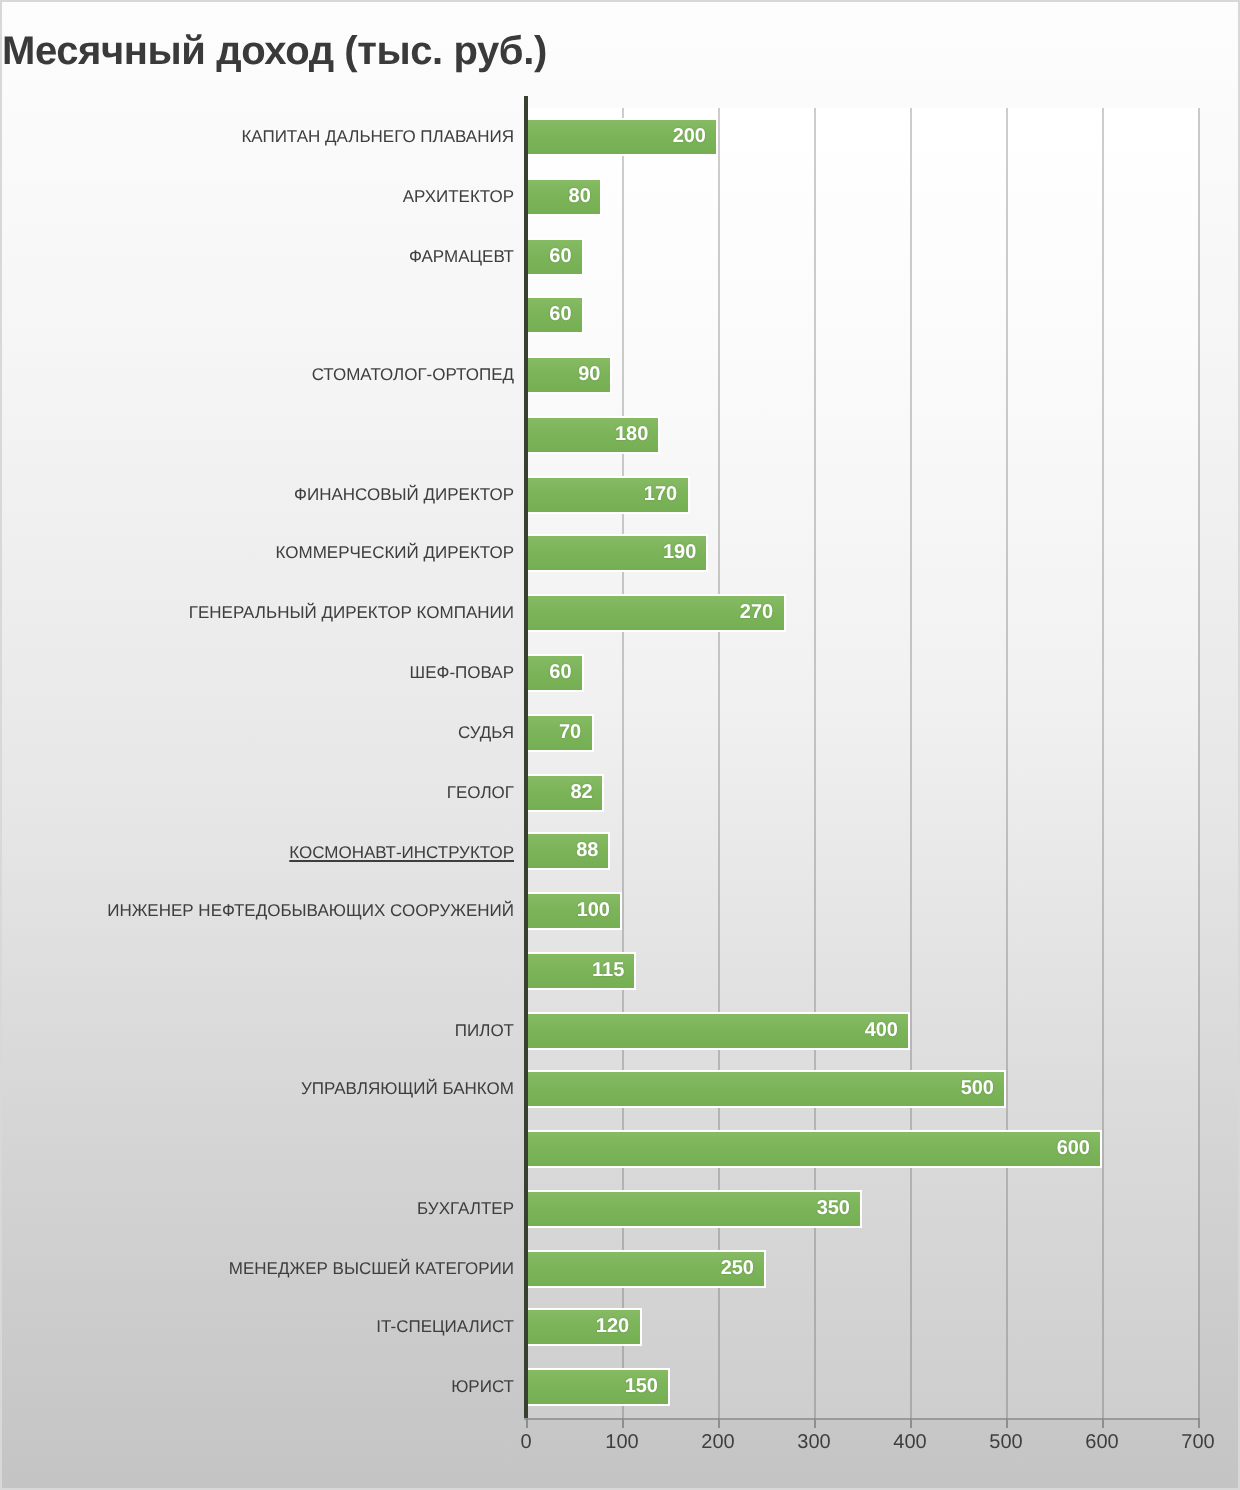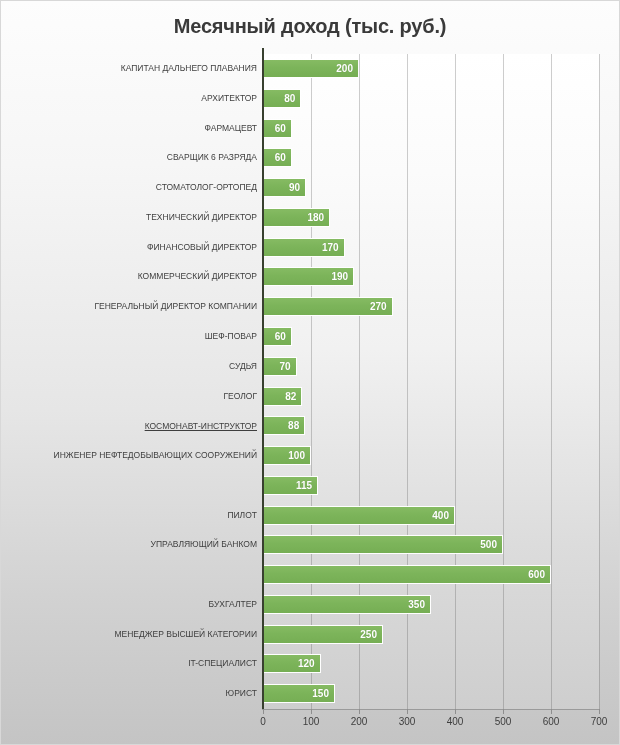--- a/index.html
+++ b/index.html
@@ -16,21 +16,20 @@
     background: linear-gradient(to bottom, #fdfdfd 0%, #f6f6f6 22%, #e6e6e6 55%, #d2d2d2 80%, #c4c4c4 100%);
     border: 1px solid #d8d8d8;
     font-family: "Liberation Sans", sans-serif;
     -webkit-font-smoothing: antialiased;
   }
   #chart-title {
     position: absolute;
     left: 0;
     right: 0;
     top: 14px;
-    text-align: center;
     font-size: 20px;
     font-weight: bold;
     color: #3a3a3a;
     letter-spacing: -0.2px;
     white-space: nowrap;
   }
 
   
   #plot-frame {
     position: absolute;
@@ -146,23 +145,21 @@
 <body>
 
 <div id="chart-root">
 
   <div id="chart-title">Месячный доход (тыс. руб.)</div>
 
   <div id="category-labels">
       <div class="cat-label" style="top: 0px; height: 29.7727px; line-height: 29.7727px;">КАПИТАН ДАЛЬНЕГО ПЛАВАНИЯ</div>
       <div class="cat-label" style="top: 29.7727px; height: 29.7727px; line-height: 29.7727px;">АРХИТЕКТОР</div>
       <div class="cat-label" style="top: 59.5455px; height: 29.7727px; line-height: 29.7727px;">ФАРМАЦЕВТ</div>
-      <div class="cat-label" style="top: 89.3182px; height: 29.7727px; line-height: 29.7727px;">СВАРЩИК 6 РАЗРЯДА</div>
       <div class="cat-label" style="top: 119.091px; height: 29.7727px; line-height: 29.7727px;">СТОМАТОЛОГ-ОРТОПЕД</div>
-      <div class="cat-label" style="top: 148.864px; height: 29.7727px; line-height: 29.7727px;">ТЕХНИЧЕСКИЙ ДИРЕКТОР</div>
       <div class="cat-label" style="top: 178.636px; height: 29.7727px; line-height: 29.7727px;">ФИНАНСОВЫЙ ДИРЕКТОР</div>
       <div class="cat-label" style="top: 208.409px; height: 29.7727px; line-height: 29.7727px;">КОММЕРЧЕСКИЙ ДИРЕКТОР</div>
       <div class="cat-label" style="top: 238.182px; height: 29.7727px; line-height: 29.7727px;">ГЕНЕРАЛЬНЫЙ ДИРЕКТОР КОМПАНИИ</div>
       <div class="cat-label" style="top: 267.955px; height: 29.7727px; line-height: 29.7727px;">ШЕФ-ПОВАР</div>
       <div class="cat-label" style="top: 297.727px; height: 29.7727px; line-height: 29.7727px;">СУДЬЯ</div>
       <div class="cat-label" style="top: 327.5px; height: 29.7727px; line-height: 29.7727px;">ГЕОЛОГ</div>
       <div class="cat-label" style="top: 358px; height: 29.7727px; line-height: 29.7727px; text-decoration: underline;">КОСМОНАВТ-ИНСТРУКТОР</div>
       <div class="cat-label" style="top: 387.045px; height: 29.7727px; line-height: 29.7727px; margin-left: 20px;">ИНЖЕНЕР НЕФТЕДОБЫВАЮЩИХ СООРУЖЕНИЙ</div>
       <div class="cat-label" style="top: 446.591px; height: 29.7727px; line-height: 29.7727px;">ПИЛОТ</div>
       <div class="cat-label" style="top: 476.364px; height: 29.7727px; line-height: 29.7727px;">УПРАВЛЯЮЩИЙ БАНКОМ</div>

